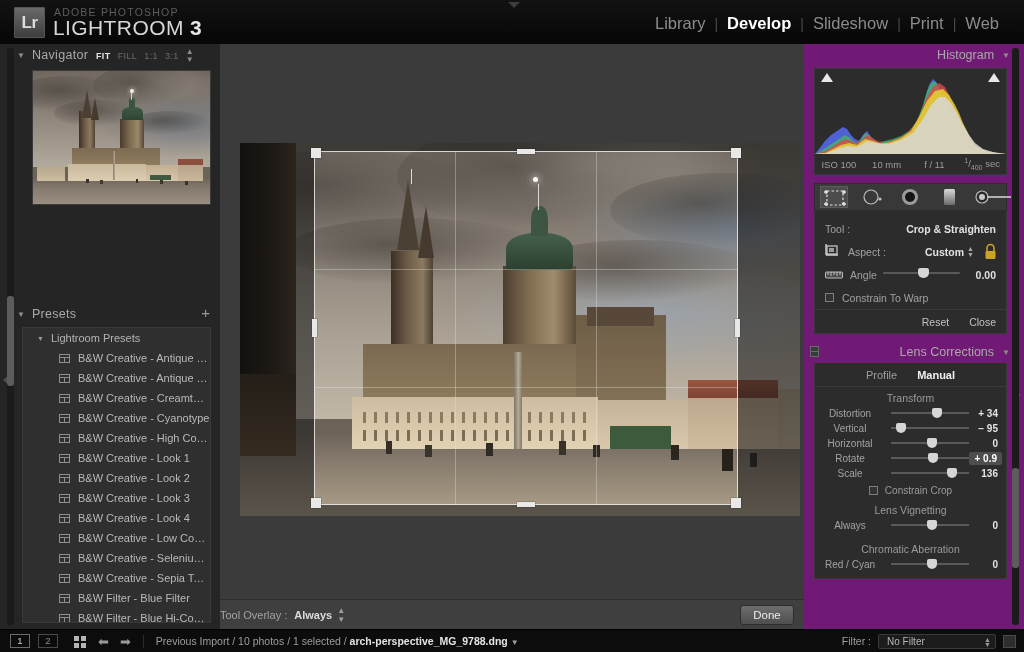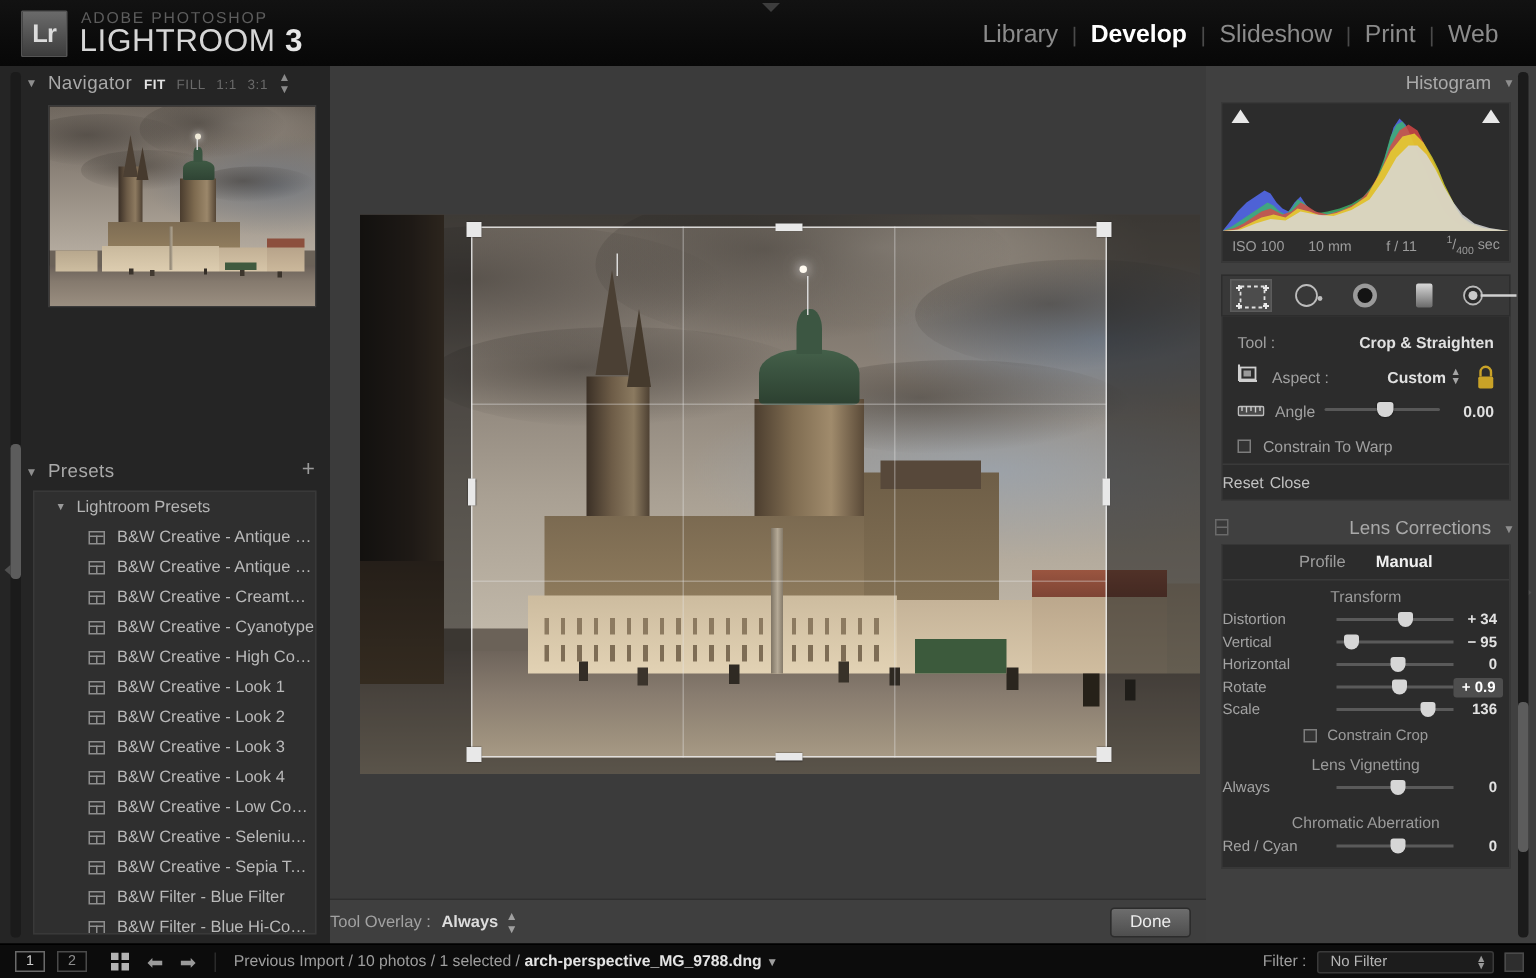--- a/index.html
+++ b/index.html
@@ -160,21 +160,21 @@
   .done-btn {
     position: absolute; right: 10px; top: 5px; width: 54px; height: 20px; line-height: 18px;
     background: linear-gradient(to bottom, #6d6d6d, #4e4e4e);
     border: 1px solid #2c2c2c; border-radius: 3px;
     color: #ececec; font-size: 11.5px; text-align: center; cursor: pointer;
   }
 
   
   .right-panel {
     position: absolute; left: 804px; top: 44px; width: 220px; height: 585px;
-    background: #404040;
+    background: #701a75;
   }
   .rp-inner { position: absolute; left: 6px; top: 0; width: 202px; }
   .rp-head {
     position: relative; height: 22px; display: flex; align-items: center; justify-content: flex-end;
     color: #a9a9a9; font-size: 12.5px; padding-right: 2px;
   }
   .rp-head .tri { font-size: 8px; color: #8e8e8e; margin-left: 8px; }
   .rp-head .sw {
     position: absolute; left: 0; top: 5px; width: 9px; height: 11px;
     border: 1px solid #6a6a6a; background: #3a3a3a;
@@ -220,34 +220,34 @@
     position: absolute; right: 8px; top: 3px; width: 15px; height: 17px;
   }
   .strack { position: absolute; top: 5px; height: 2px; background: #585858; border-radius: 1px; }
   .sknob {
     position: absolute; top: 1px; width: 11px; height: 10px; background: #d6d6d6;
     border-radius: 2px 2px 5px 5px; box-shadow: 0 0 1px #000;
   }
   .cbox { width: 9px; height: 9px; border: 1px solid #7d7d7d; background: #333; margin-right: 8px; }
   .panel-foot {
     height: 24px; border-top: 1px solid #3a3a3a; display: flex; align-items: center;
-    padding-right: 10px; gap: 4px;
+    justify-content: flex-end; padding-right: 10px; gap: 20px;
   }
   .panel-foot span { color: #c0c0c0; font-size: 10.5px; cursor: pointer; }
 
   
   .lc-tabs {
     display: flex; align-items: center; justify-content: center; gap: 20px;
     height: 24px; border-bottom: 1px solid #3a3a3a;
   }
   .lc-tabs span { color: #9d9d9d; font-size: 11px; cursor: pointer; }
   .lc-tabs span.on { color: #f0f0f0; font-weight: bold; }
   .sect-title { text-align: center; color: #9a9a9a; font-size: 10.5px; padding: 5px 0 2px; }
   .lrow { position: relative; height: 15px; display: flex; align-items: center; }
-  .lrow .nm { position: absolute; left: 0; width: 70px; text-align: left; color: #a3a3a3; font-size: 10px; }
+  .lrow .nm { position: absolute; left: 0; width: 70px; text-align: center; color: #a3a3a3; font-size: 10px; }
   .lrow .sl { position: absolute; left: 76px; width: 78px; top: 2px; height: 11px; }
   .lrow .vv { position: absolute; right: 8px; color: #e2e2e2; font-size: 10px; font-weight: bold; }
   .lrow .vv.dim { color: #8e8e8e; font-weight: normal; }
   .lrow .vv.hi {
     background: #4e4e4e; padding: 1px 5px; border-radius: 2px; color: #fff; right: 4px;
   }
   .lrow .sl .tk { position: absolute; top: 4px; left: 0; right: 0; height: 2px; background: #5a5a5a; }
   .lrow .sl .kn {
     position: absolute; top: 0; width: 10px; height: 10px; background: #d6d6d6;
     border-radius: 2px 2px 5px 5px;

